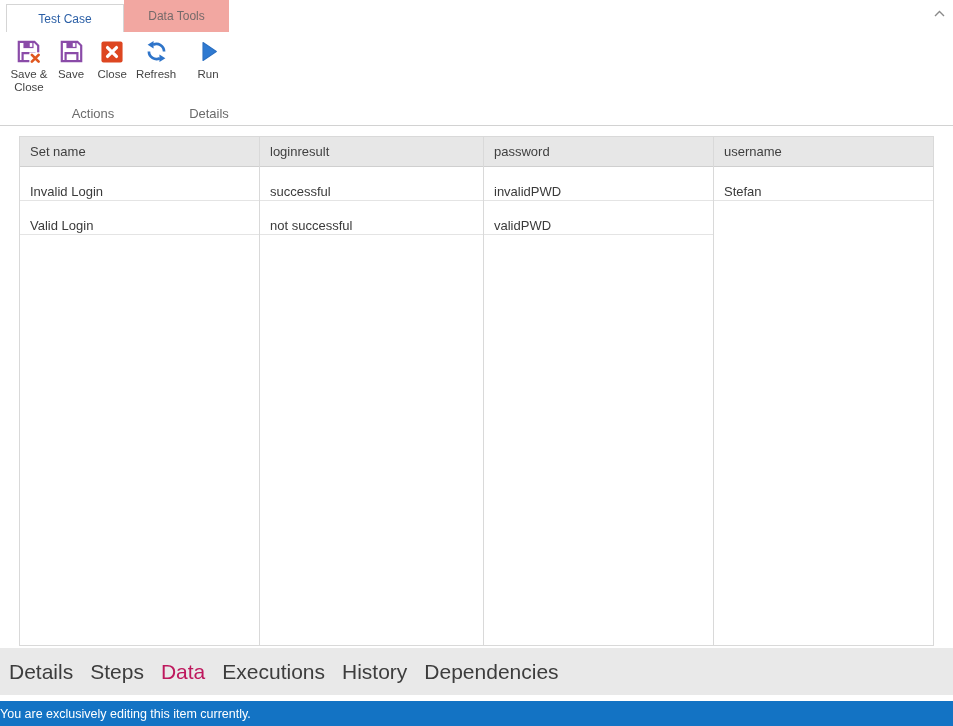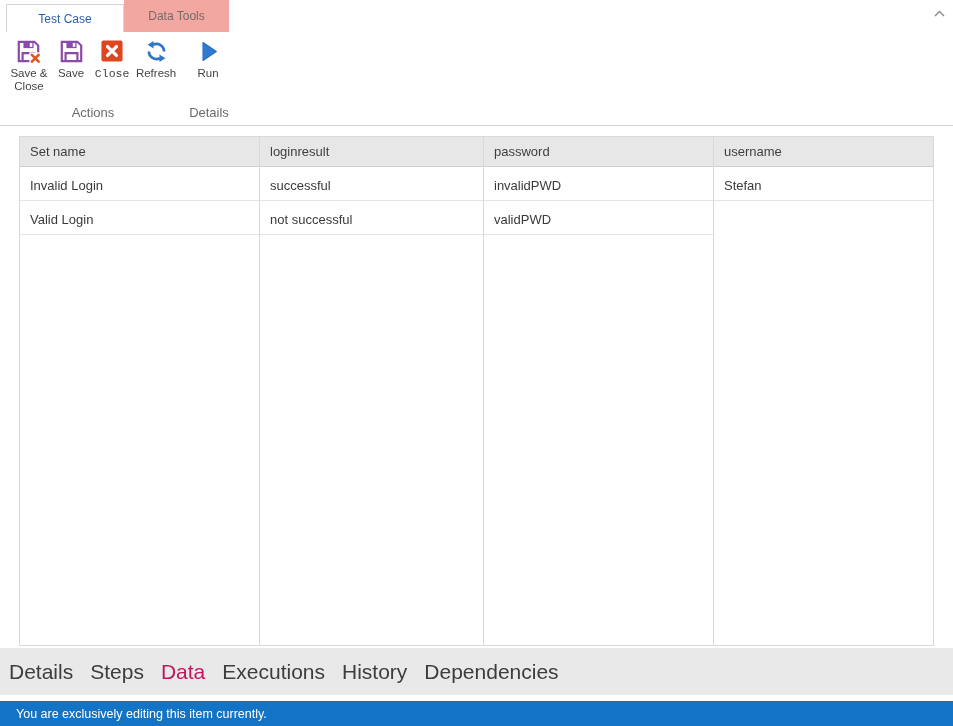--- a/index.html
+++ b/index.html
@@ -52,21 +52,21 @@
     justify-content: center;
     cursor: pointer;
   }
 
   
   .ribbon {
     height: 94px;
     background: #ffffff;
     border-bottom: 1px solid #d2d2d2;
     display: flex;
-    align-items: flex-end;
+    align-items: center;
     padding-left: 4px;
   }
   .ribbon-group {
     display: flex;
     flex-direction: column;
     padding: 2px 4px 2px 4px;
   }
   .ribbon-buttons {
     display: flex;
     align-items: flex-start;
@@ -130,21 +130,21 @@
     padding: 0 10px;
     font-size: 13px;
     color: #3f3f3f;
     white-space: nowrap;
     overflow: hidden;
     cursor: default;
   }
   .td {
     height: 34px;
     line-height: 34px;
-    padding: 2px 10px;
+    padding: 8px 10px;
     font-size: 13px;
     color: #3a3a3a;
     border-bottom: 1px solid #e4e4e4;
     white-space: nowrap;
     overflow: hidden;
     cursor: default;
   }
 
   
   .bottom-nav {
@@ -172,21 +172,21 @@
     position: absolute;
     left: 0;
     right: 0;
     bottom: 0;
     height: 25px;
     background: #1373c4;
     color: #ffffff;
     font-size: 12.5px;
     display: flex;
     align-items: center;
-    padding-left: 16px;
+    padding-left: 0;
   }
 </style>
 </head>
 <body>
 
 <div class="tabstrip">
   <div class="tab active">Test Case</div>
   <div class="tab contextual">Data Tools</div>
   <div class="collapse-btn">
     <svg width="11" height="8" viewBox="0 0 11 8">
@@ -219,21 +219,21 @@
           <svg width="27" height="27" viewBox="0 0 32 32">
             <path d="M4.5 4.5 H23 L27.5 9 V27.5 H4.5 Z" fill="#ffffff" stroke="#8a4ba8" stroke-width="2.6"></path>
             <path d="M10 4.5 H22 V12 H10 Z" fill="#8a4ba8"></path>
             <rect x="17.5" y="6" width="3" height="4.5" fill="#ffffff"></rect>
             <path d="M9 27 V18 H23 V27" fill="none" stroke="#8a4ba8" stroke-width="2.6"></path>
           </svg>
         </span>
         <span class="lbl">Save</span>
       </button>
 
-      <button class="rbtn" style="width:42px;font-family:Liberation Mono, monospace;">
+      <button class="rbtn" style="width:42px;">
         <span class="icon">
           <svg width="26" height="26" viewBox="0 0 32 32">
             <rect x="3" y="3" width="26" height="26" rx="2.5" fill="#dd4621"></rect>
             <path d="M10.5 10.5 L21.5 21.5 M21.5 10.5 L10.5 21.5" stroke="#ffffff" stroke-width="4" stroke-linecap="round"></path>
           </svg>
         </span>
         <span class="lbl">Close</span>
       </button>
 
       <button class="rbtn" style="width:46px;">

